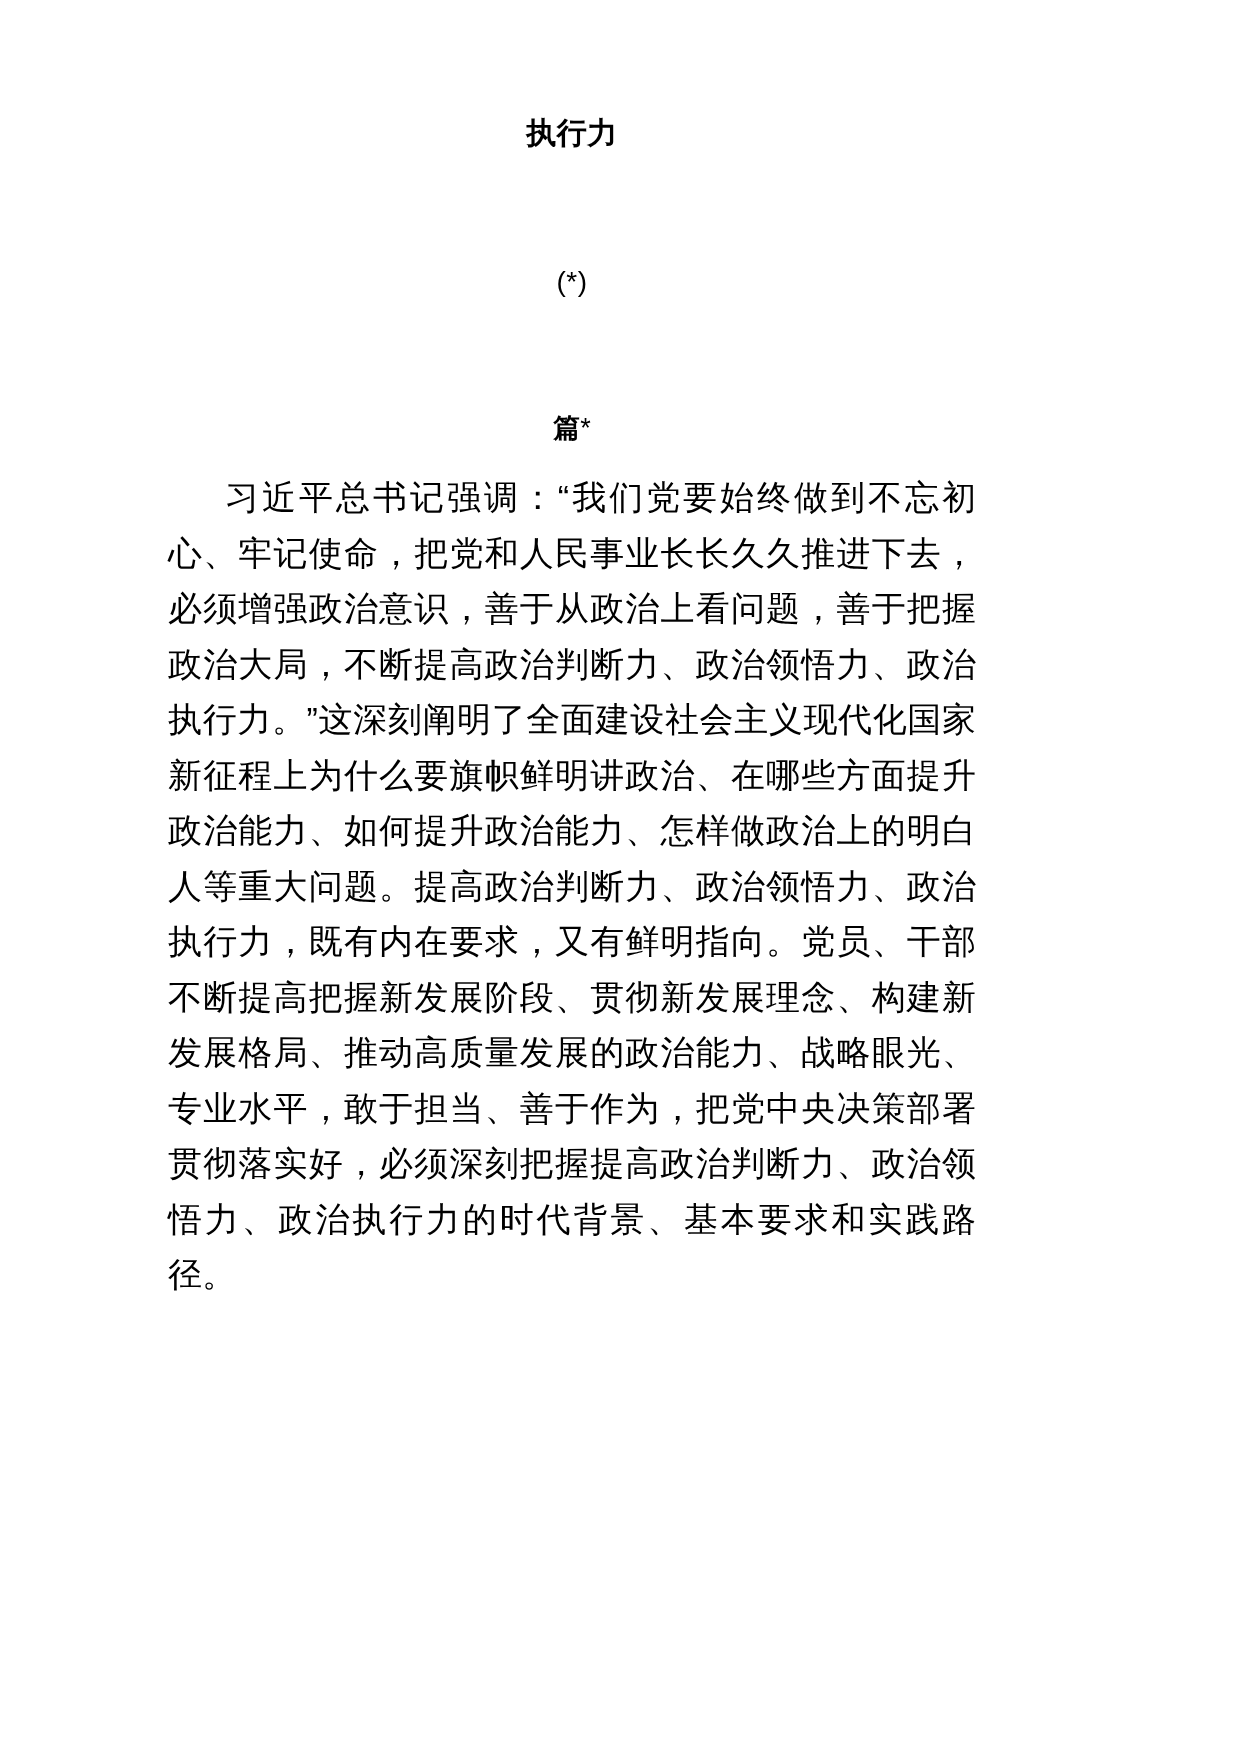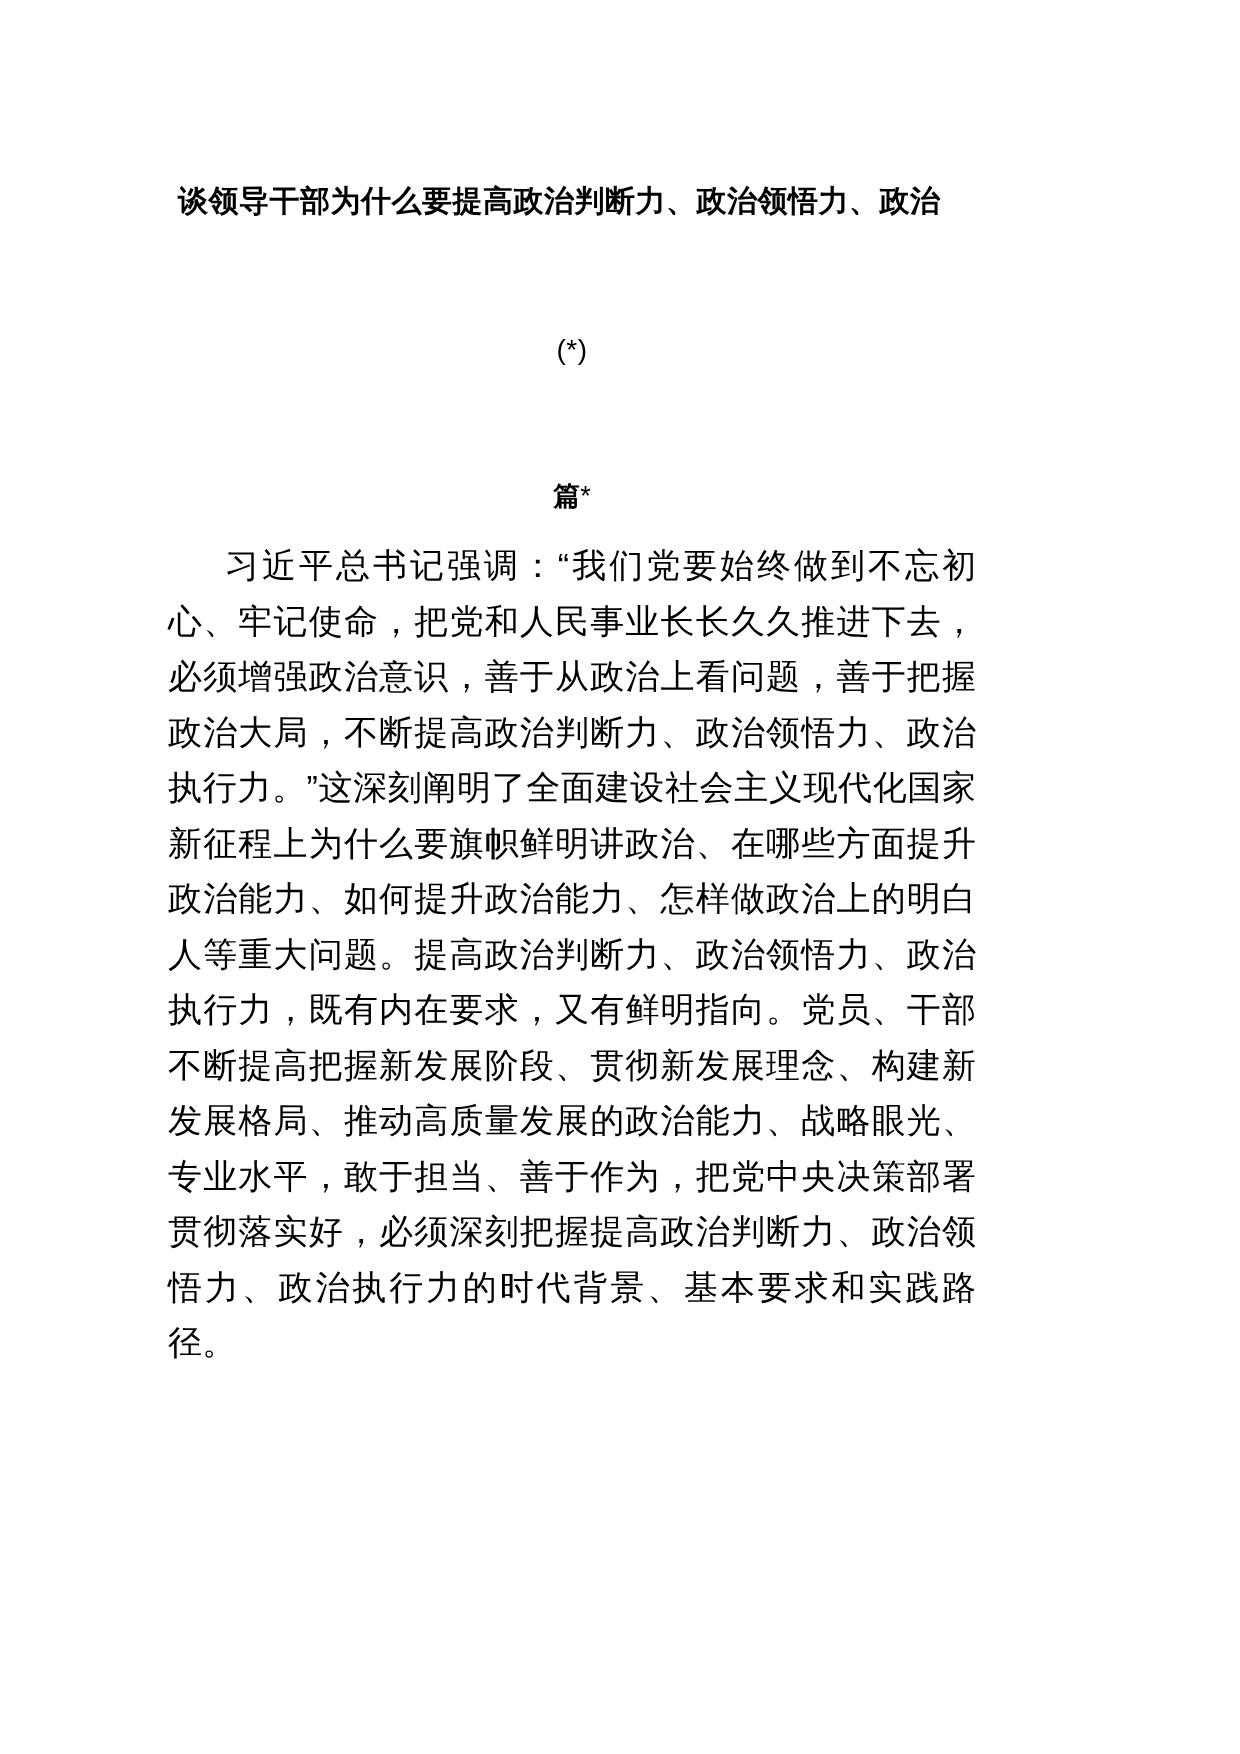--- a/index.html
+++ b/index.html
@@ -66,22 +66,22 @@
     letter-spacing: 0px;
     word-break: break-all;
   }
 </style>
 </head>
 <body>
 
 <div class="page">
   <div class="content">
 
-    <h1 class="doc-title title-line-1">谈领导干部为什么要提高政治判断力、政治领悟力、政治</h1>
 
+    <h1 class="doc-title title-line-2">执行力</h1>
 
     <div class="star-mark">(*)</div>
 
     <div class="section-heading">
       <span>篇</span><span class="sh-star">*</span>
     </div>
 
     <p class="body-paragraph">习近平总书记强调：“我们党要始终做到不忘初心、牢记使命，把党和人民事业长长久久推进下去，必须增强政治意识，善于从政治上看问题，善于把握政治大局，不断提高政治判断力、政治领悟力、政治执行力。”这深刻阐明了全面建设社会主义现代化国家新征程上为什么要旗帜鲜明讲政治、在哪些方面提升政治能力、如何提升政治能力、怎样做政治上的明白人等重大问题。提高政治判断力、政治领悟力、政治执行力，既有内在要求，又有鲜明指向。党员、干部不断提高把握新发展阶段、贯彻新发展理念、构建新发展格局、推动高质量发展的政治能力、战略眼光、专业水平，敢于担当、善于作为，把党中央决策部署贯彻落实好，必须深刻把握提高政治判断力、政治领悟力、政治执行力的时代背景、基本要求和实践路径。</p>
 
   </div>

